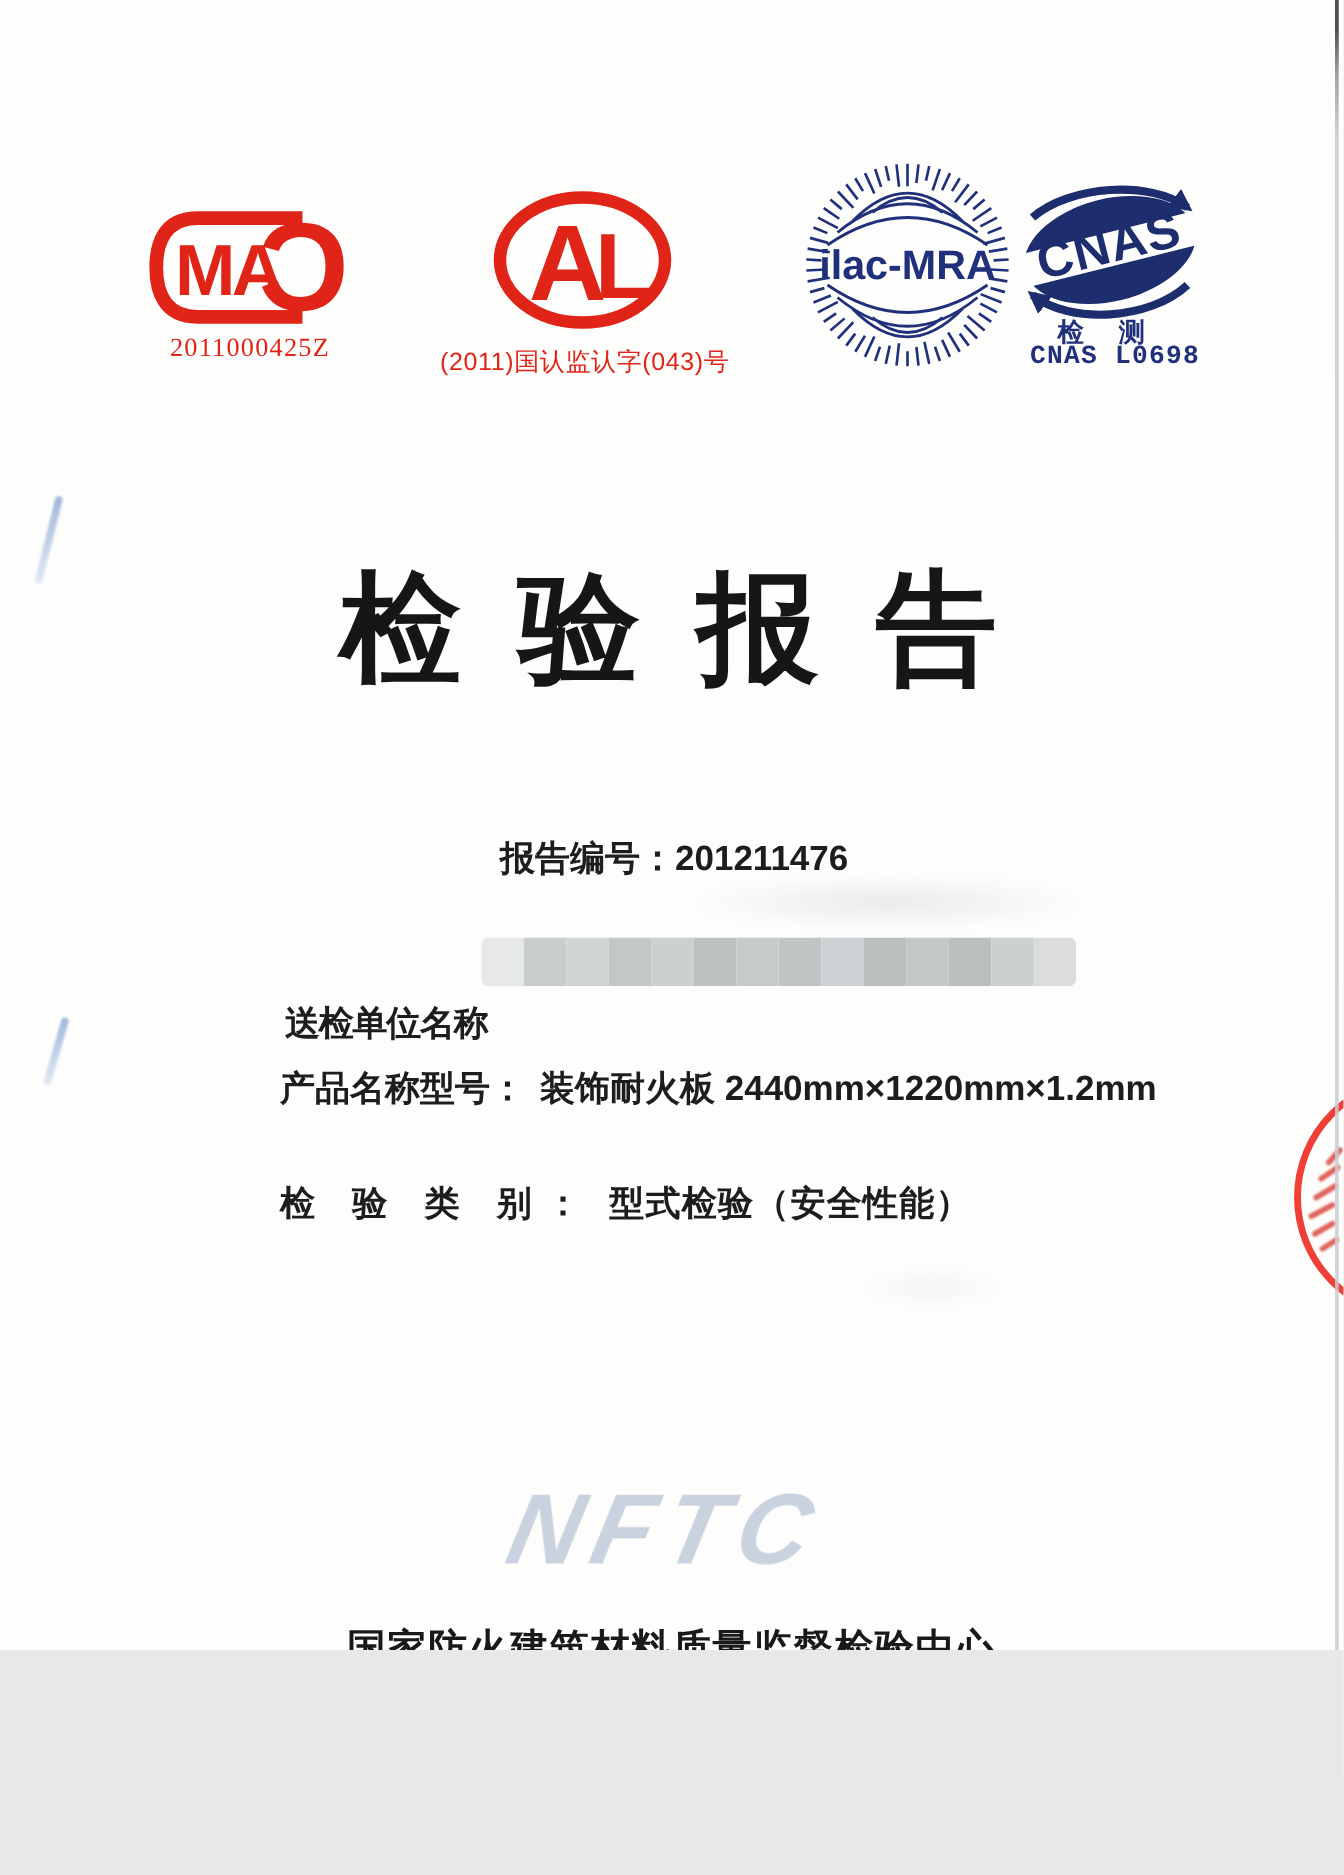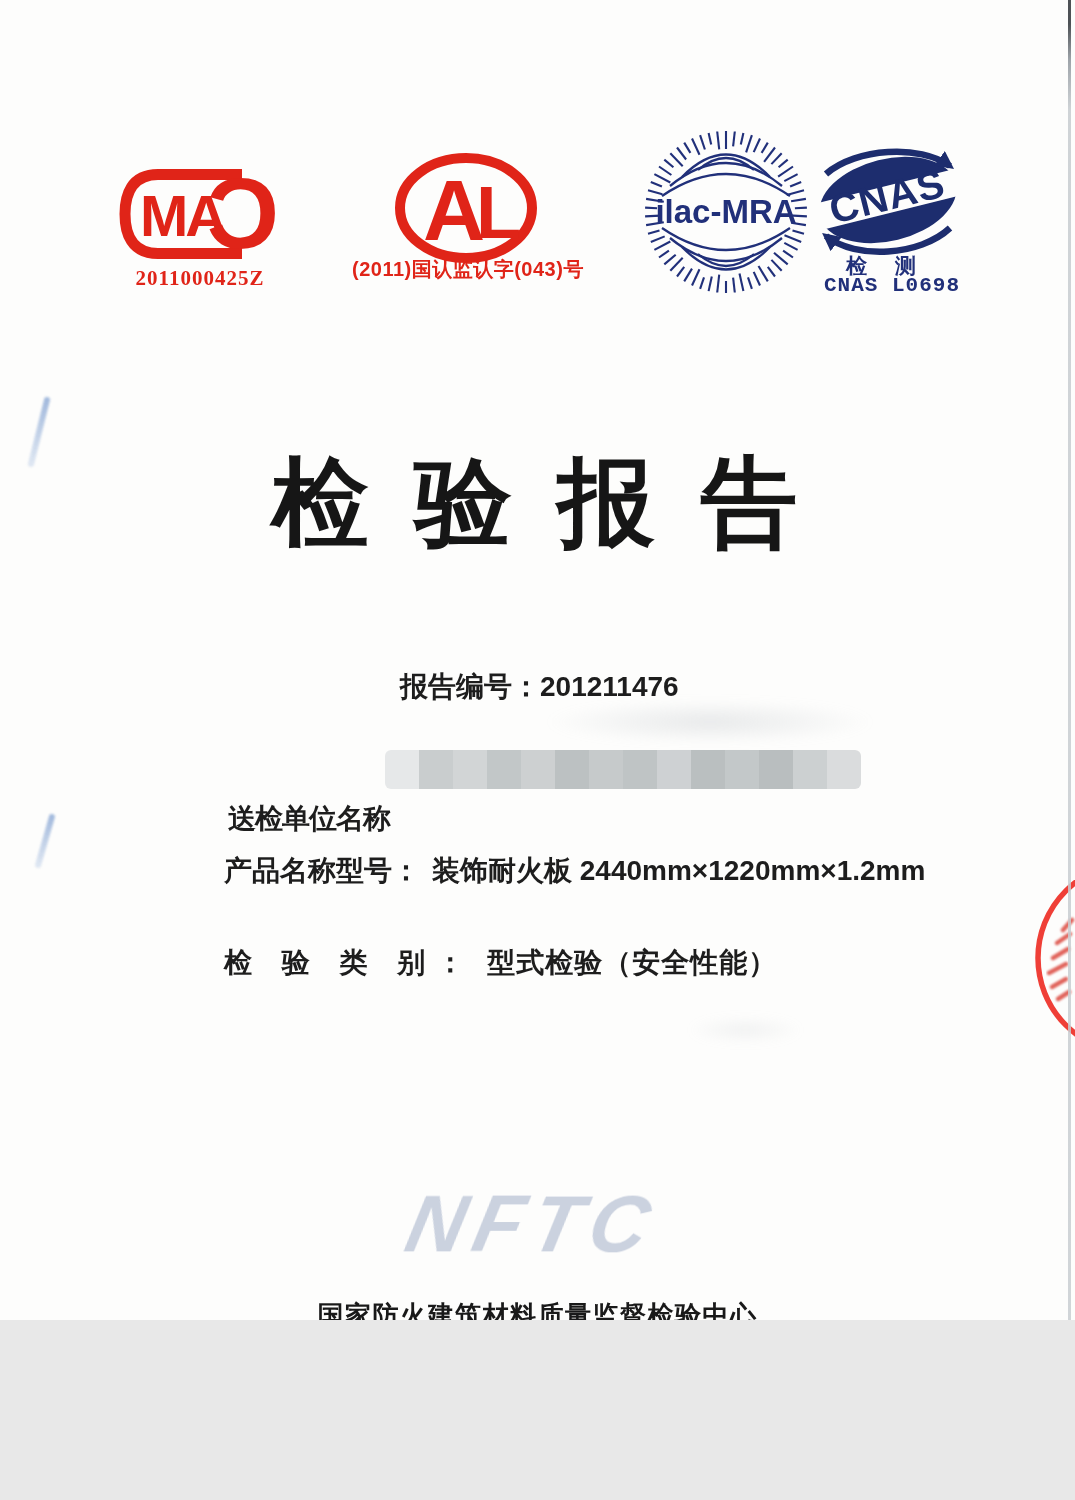--- a/index.html
+++ b/index.html
@@ -6,21 +6,21 @@
   #page{
     position:relative; width:1075px; height:1320px; margin:0 auto;
     background:#fdfdfc; overflow:hidden;
     font-family:"Liberation Sans", sans-serif; color:#1b1b1b;
   }
   .abs{position:absolute;}
 
   
   .logo-caption{
     position:absolute; text-align:center; color:#e02418;
-    font-weight:700; font-size:20px; letter-spacing:.5px; white-space:nowrap;
+    font-weight:400; font-size:20px; letter-spacing:.5px; white-space:nowrap;
   }
   .cma-number{ font-family:"Liberation Serif", serif; font-size:21px; letter-spacing:1px; }
   .cnas-cn{
     position:absolute; display:flex; justify-content:space-between;
     color:#21307a; font-weight:700; font-size:21px;
   }
   .cnas-code{
     position:absolute; text-align:center; color:#21307a; font-weight:700;
     font-family:"Liberation Mono", monospace; font-size:21px; letter-spacing:1px; white-space:nowrap;
   }
@@ -53,21 +53,21 @@
   .watermark{
     position:absolute; left:408px; top:1178px;
     font-size:80px; font-weight:700; font-style:italic;
     letter-spacing:9px; color:rgba(148,163,192,0.48);
     transform:skewX(-12deg); filter:blur(.5px); white-space:nowrap;
   }
 
   
   .footer-org{
     position:absolute; top:1298px; left:0; width:100%;
-    text-align:center; font-size:26px; font-weight:700; color:#191919;
+    text-align:center; font-size:31px; font-weight:700; color:#191919;
     letter-spacing:1.5px; white-space:nowrap;
   }
 
   
   .edge-line{
     position:absolute; left:1068px; top:0; width:3px; height:1500px;
     background:linear-gradient(to bottom,#2e3338 0px,#2e3338 24px,#8d949b 60px,#c7ccd0 110px,#c9ced2 1500px);
     opacity:.85;
   }
   .pen-mark{
@@ -94,21 +94,21 @@
     <text x="24" y="70" font-size="58" font-weight="700" fill="#e02418" letter-spacing="-3">MA</text>
     <text transform="translate(163,82) scale(-1,1)" font-size="100" font-weight="700" fill="#e02418">C</text>
   </svg>
   <div class="logo-caption cma-number" style="left:118px;top:266px;width:164px">2011000425Z</div>
 
   <svg class="abs" style="left:390px;top:150px" width="152" height="114" viewBox="0 0 152 114">
     <ellipse cx="76" cy="58" rx="66" ry="50" fill="none" stroke="#e02418" stroke-width="10"></ellipse>
     <text x="33" y="90" font-size="86" font-weight="700" fill="#e02418">A</text>
     <text x="86" y="88" font-size="74" font-weight="700" fill="#e02418">L</text>
   </svg>
-  <div class="logo-caption" style="left:352px;top:256px;width:228px">(2011)国认监认字(043)号</div>
+  <div class="logo-caption" style="left:352px;top:276px;width:228px">(2011)国认监认字(043)号</div>
 
   <svg class="abs" style="left:642px;top:128px" width="168" height="168" viewBox="0 0 168 168">
     <g id="ilac-ticks" stroke="#21307a" stroke-width="2.1">
         <line x1="84.0" y1="21.0" x2="84.0" y2="3.0"></line>
         <line x1="91.1" y1="18.4" x2="92.8" y2="3.5"></line>
         <line x1="98.8" y1="16.6" x2="101.4" y2="4.9"></line>
         <line x1="104.1" y1="24.3" x2="109.9" y2="7.2"></line>
         <line x1="111.7" y1="24.1" x2="118.0" y2="10.5"></line>
         <line x1="119.6" y1="24.9" x2="125.8" y2="14.6"></line>
         <line x1="122.1" y1="33.8" x2="133.0" y2="19.5"></line>

